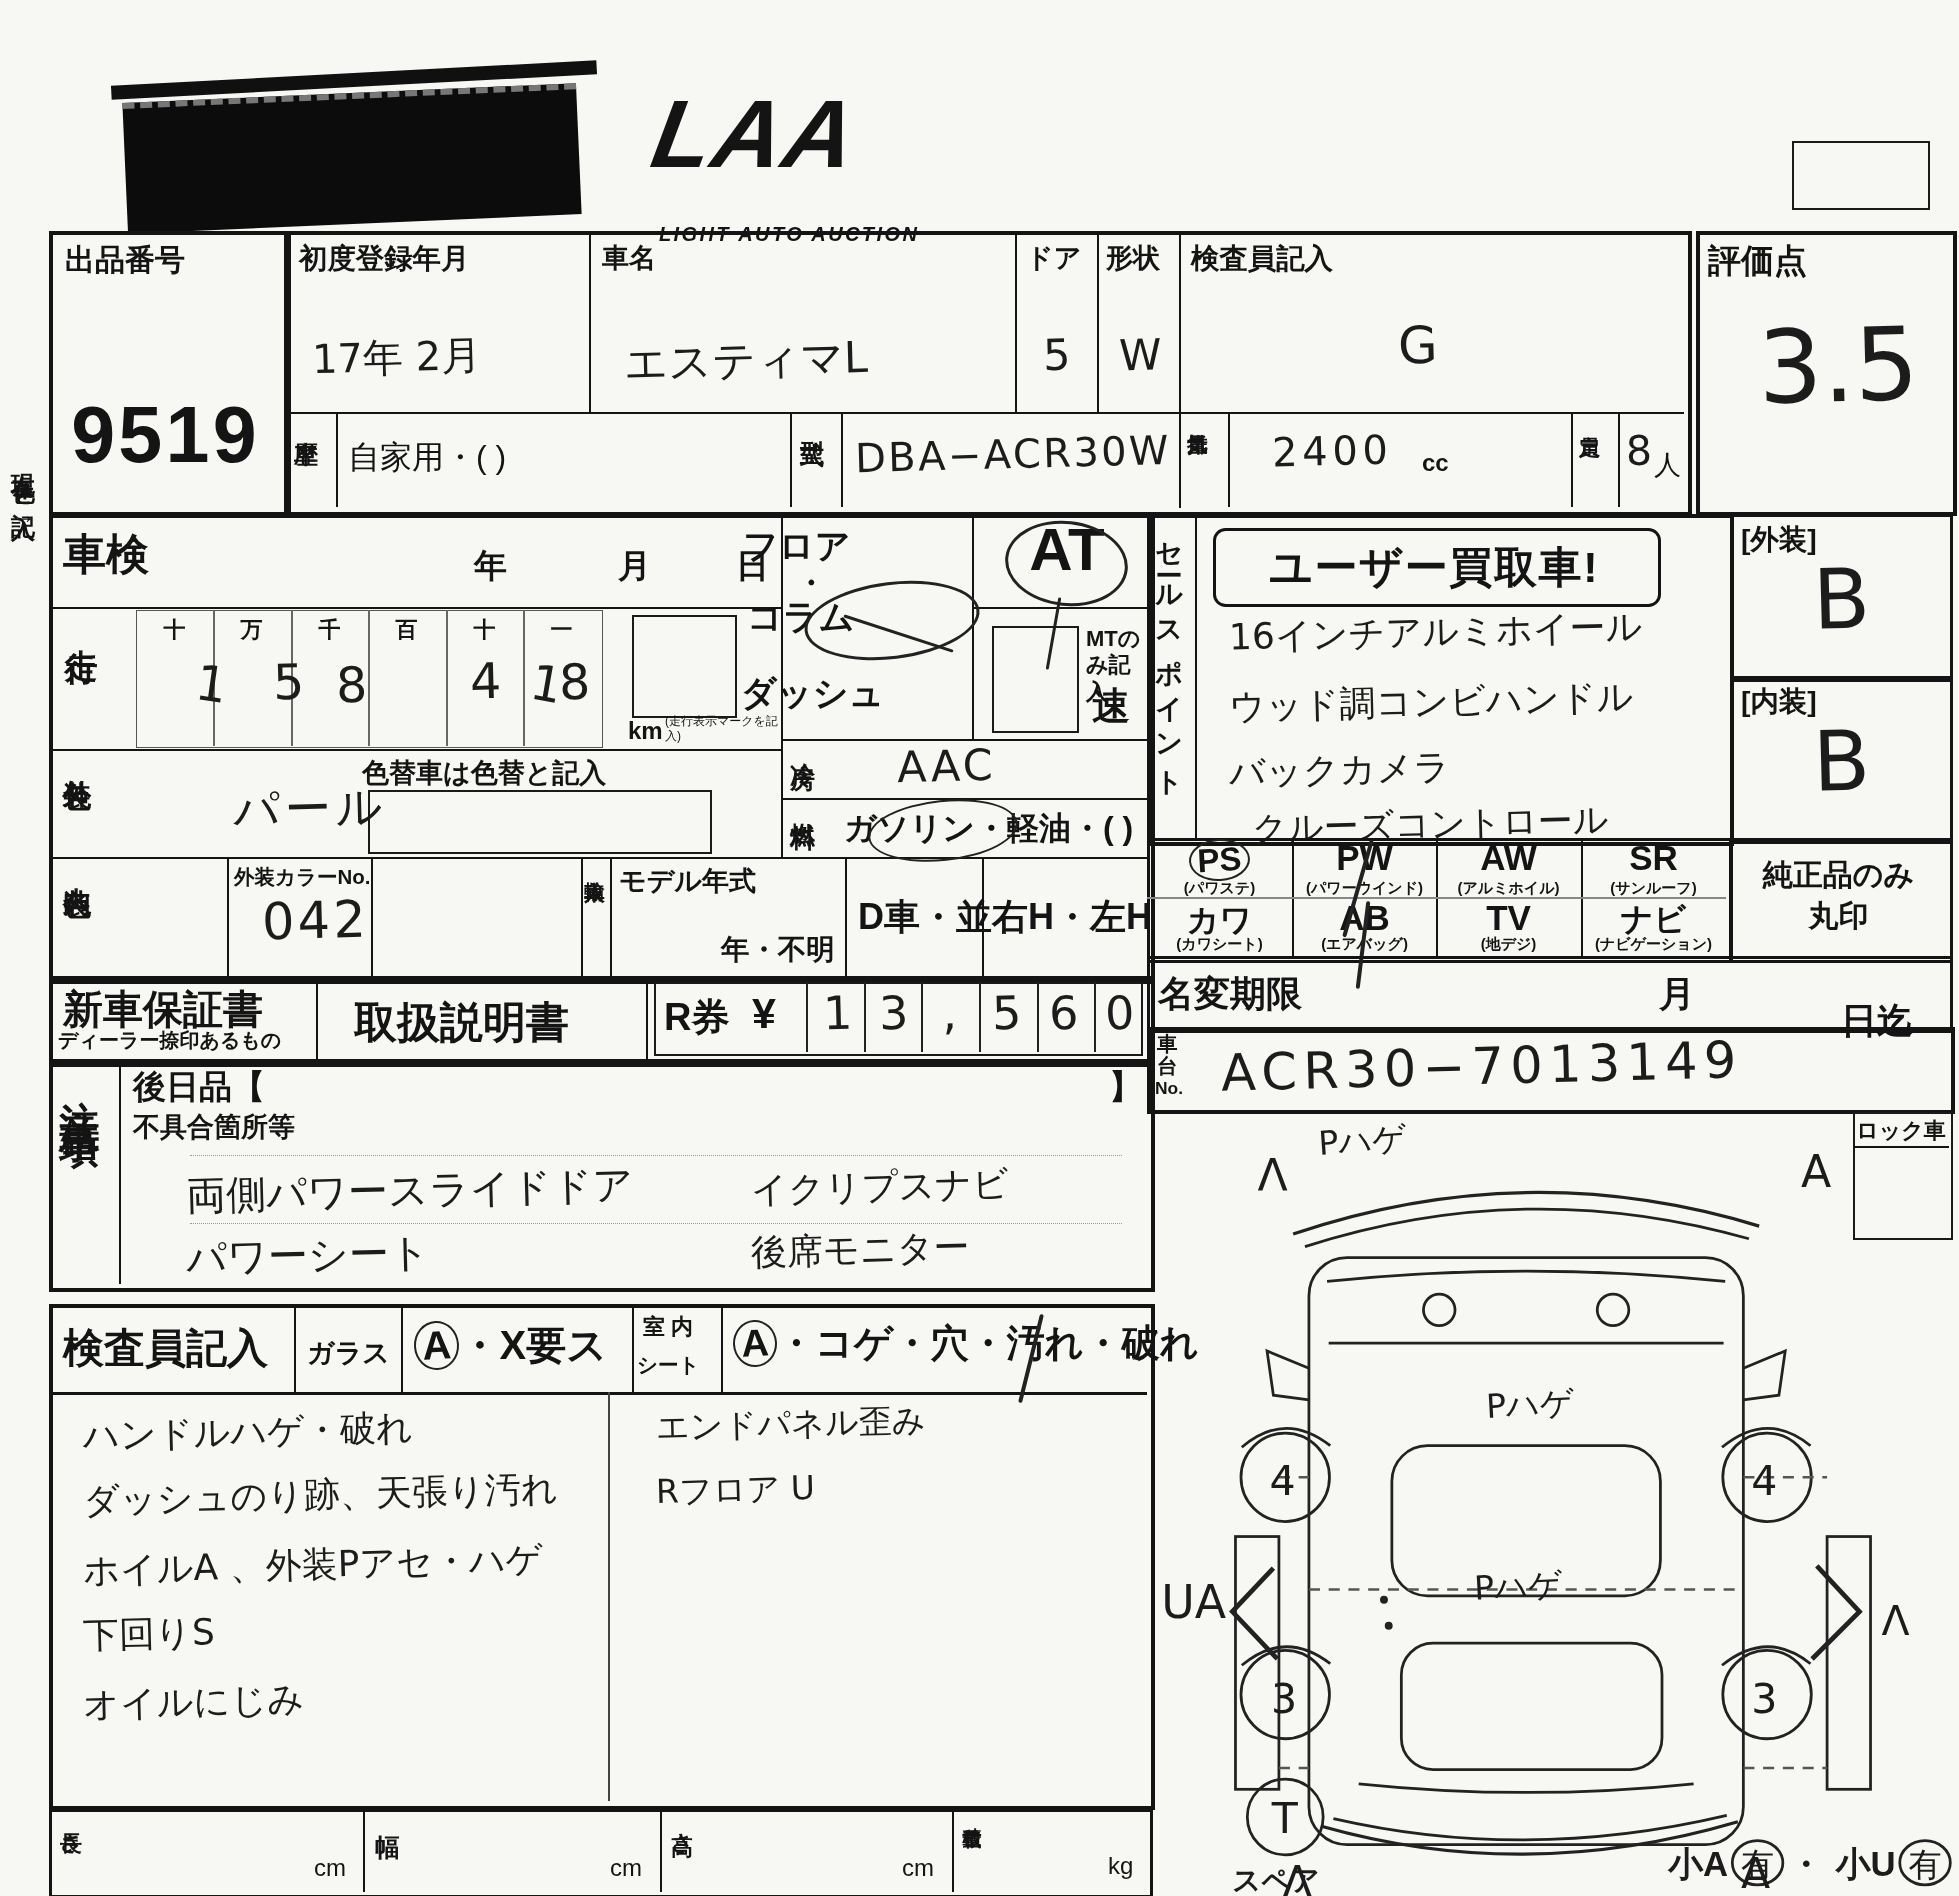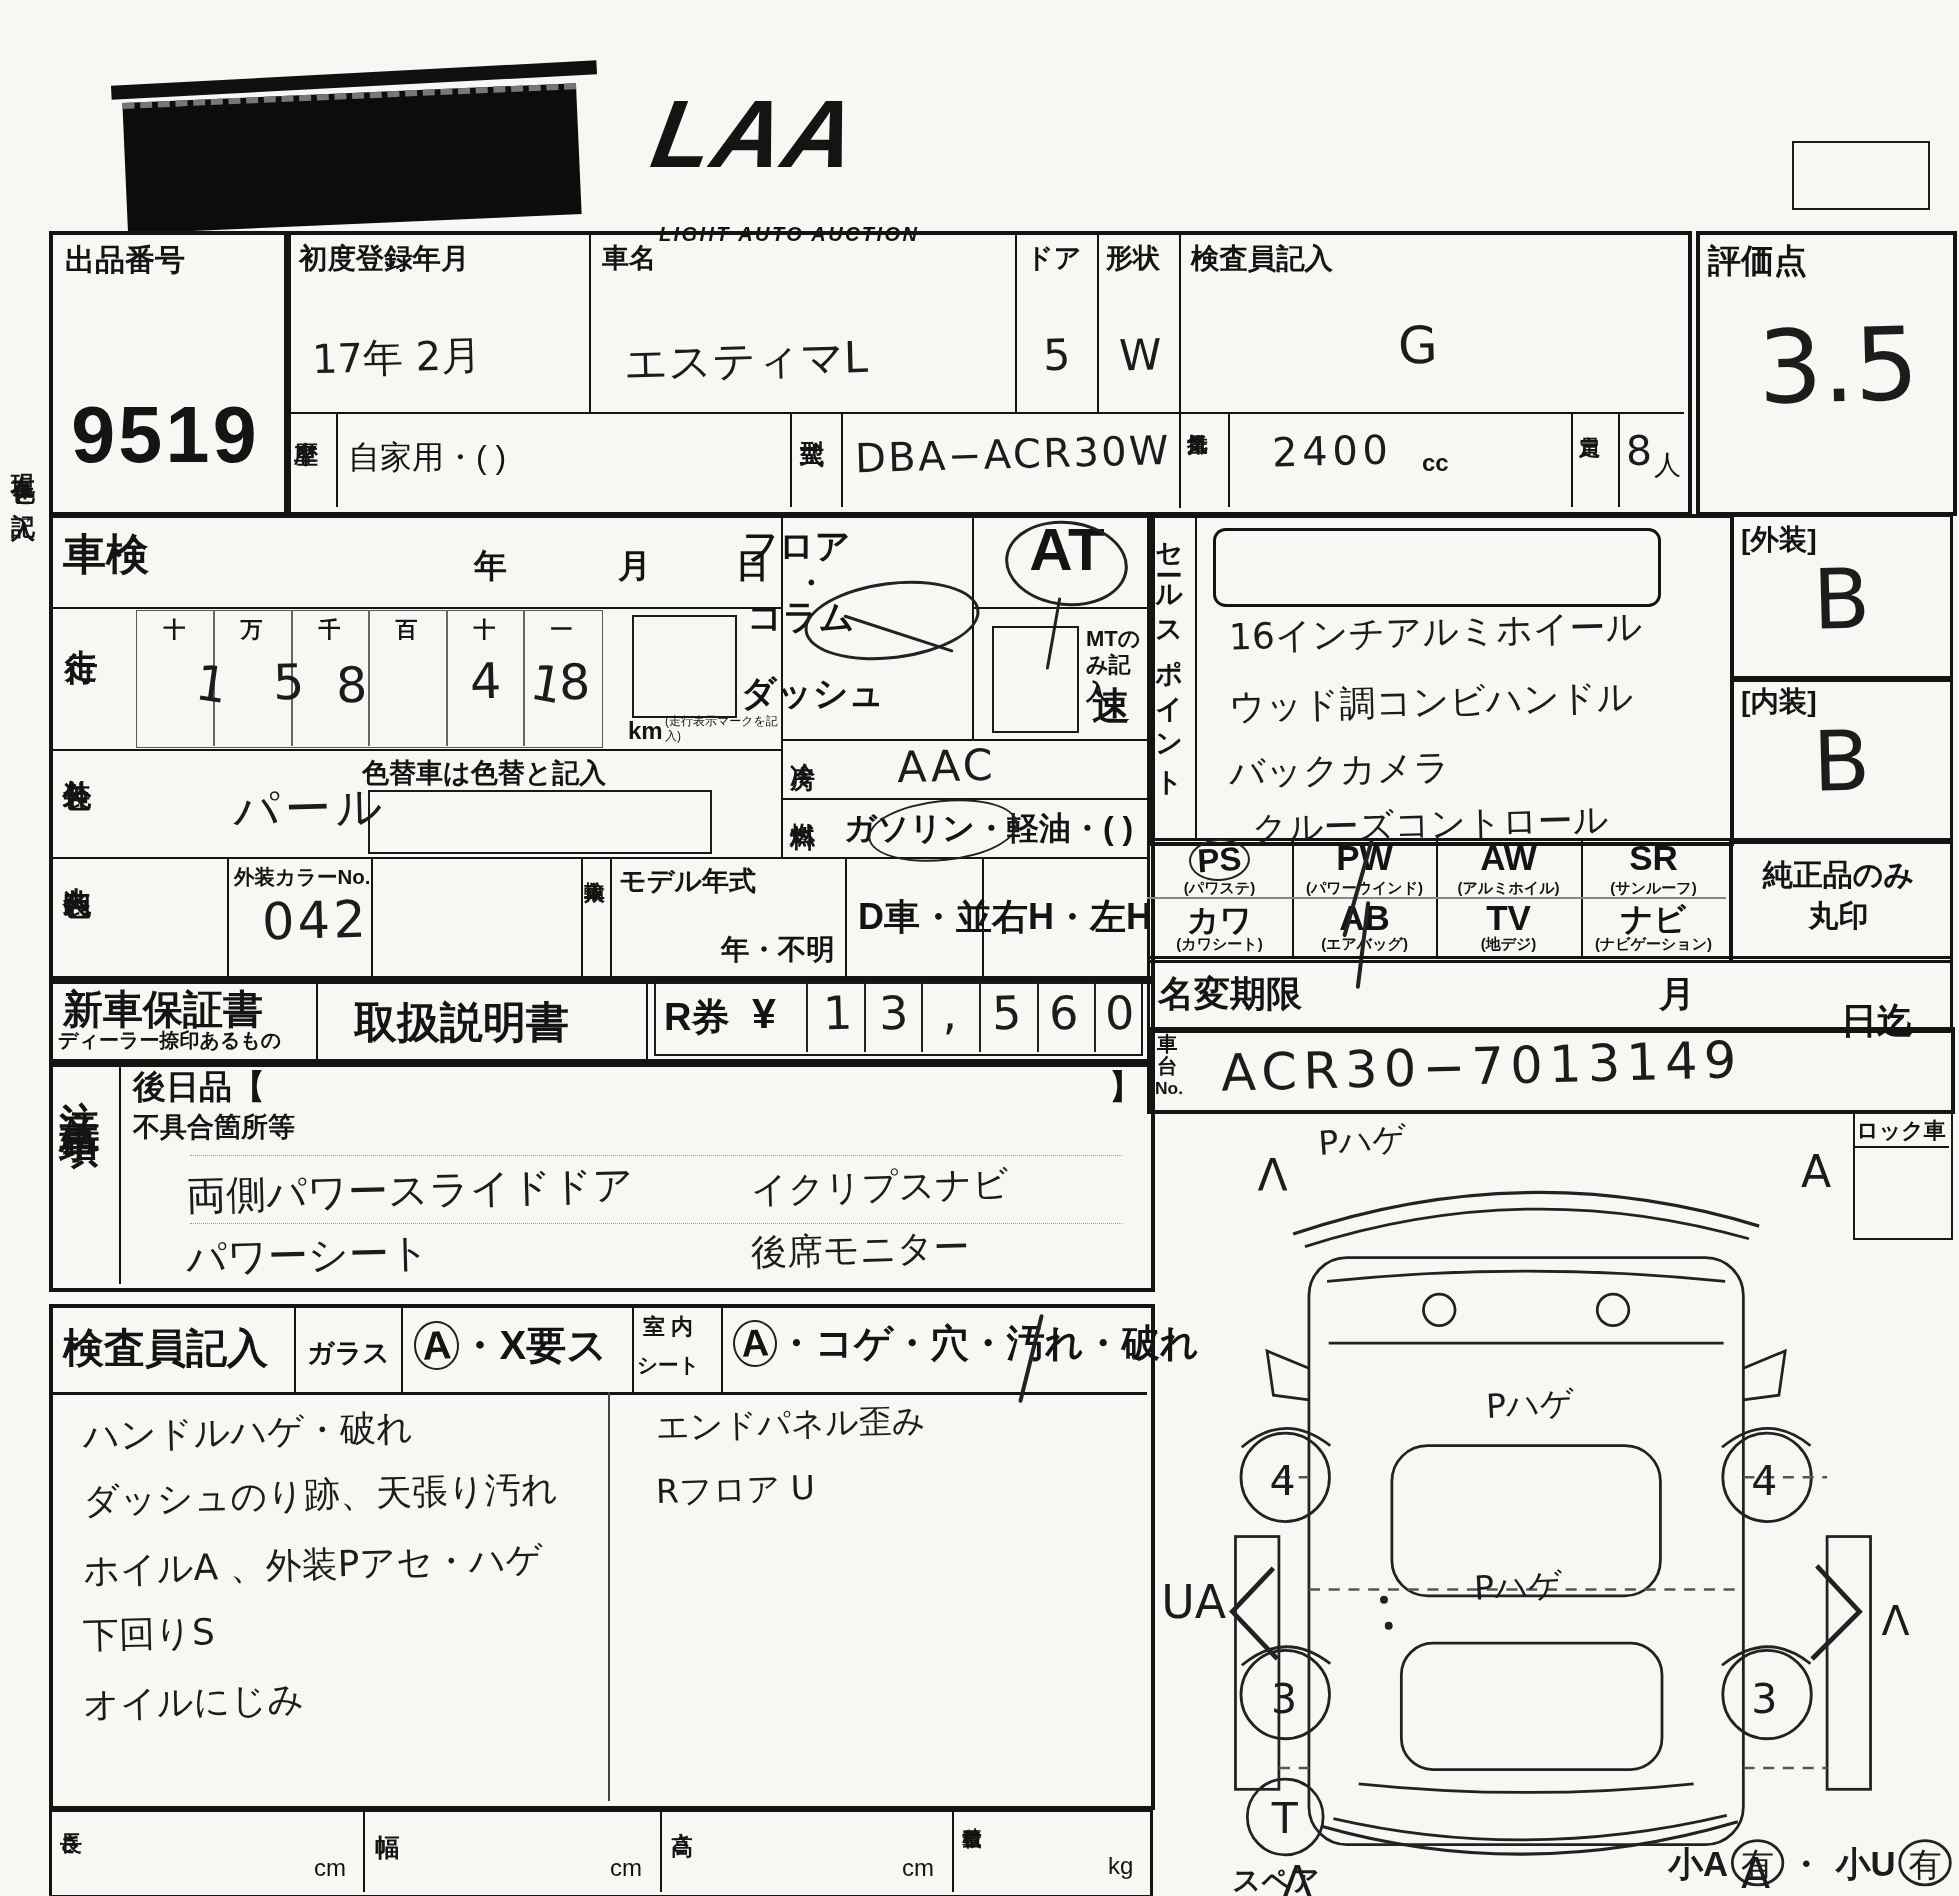--- a/index.html
+++ b/index.html
@@ -155,20 +155,21 @@
   <div class="abs bold vert" style="left:790px;top:803px;font-size:25px;height:52px;letter-spacing:1.6px;">燃料</div>
   <div class="abs" style="left:844px;top:807px;font-size:32px;font-weight:bold;">
     <span>ガソリン</span><span>・軽油・(            )</span>
   </div>
   <div class="ellipse" style="left:868px;top:800px;width:146px;height:57px;transform:rotate(-6deg);border-width:2.8px;"></div>
 
   <div class="abs b5" style="left:1147px;top:514px;width:579px;height:324px;"></div>
   <div class="abs bold vert" style="left:1155px;top:523px;font-size:27px;height:308px;letter-spacing:6.3px;">セールスポイント</div>
   <div class="vline" style="left:1195px;top:514px;height:324px;"></div>
   <div class="abs b4" style="left:1213px;top:528px;width:442px;height:73px;border-radius:12.6px;"></div>
+  <div class="abs bold center" style="left:1213px;top:539px;width:442px;font-size:43px;letter-spacing:1.6px;">ユーザー買取車!</div>
   <div class="abs hand" style="left:1229px;top:608px;font-size:36px;">16インチアルミホイール</div>
   <div class="abs hand" style="left:1229px;top:678px;font-size:36px;">ウッド調コンビハンドル</div>
   <div class="abs hand" style="left:1229px;top:746px;font-size:36px;">バックカメラ</div>
   <div class="abs hand" style="left:1252px;top:801px;font-size:35px;">クルーズコントロール</div>
 
   <div class="abs b4" style="left:1147px;top:838px;width:579px;height:119px;"></div>
   <div class="vline" style="left:1292px;top:838px;height:119px;"></div>
   <div class="vline" style="left:1436px;top:838px;height:119px;"></div>
   <div class="vline" style="left:1581px;top:838px;height:119px;"></div>
   <div class="hlineG" style="left:1147px;top:897px;width:579px;background:#888;"></div>

